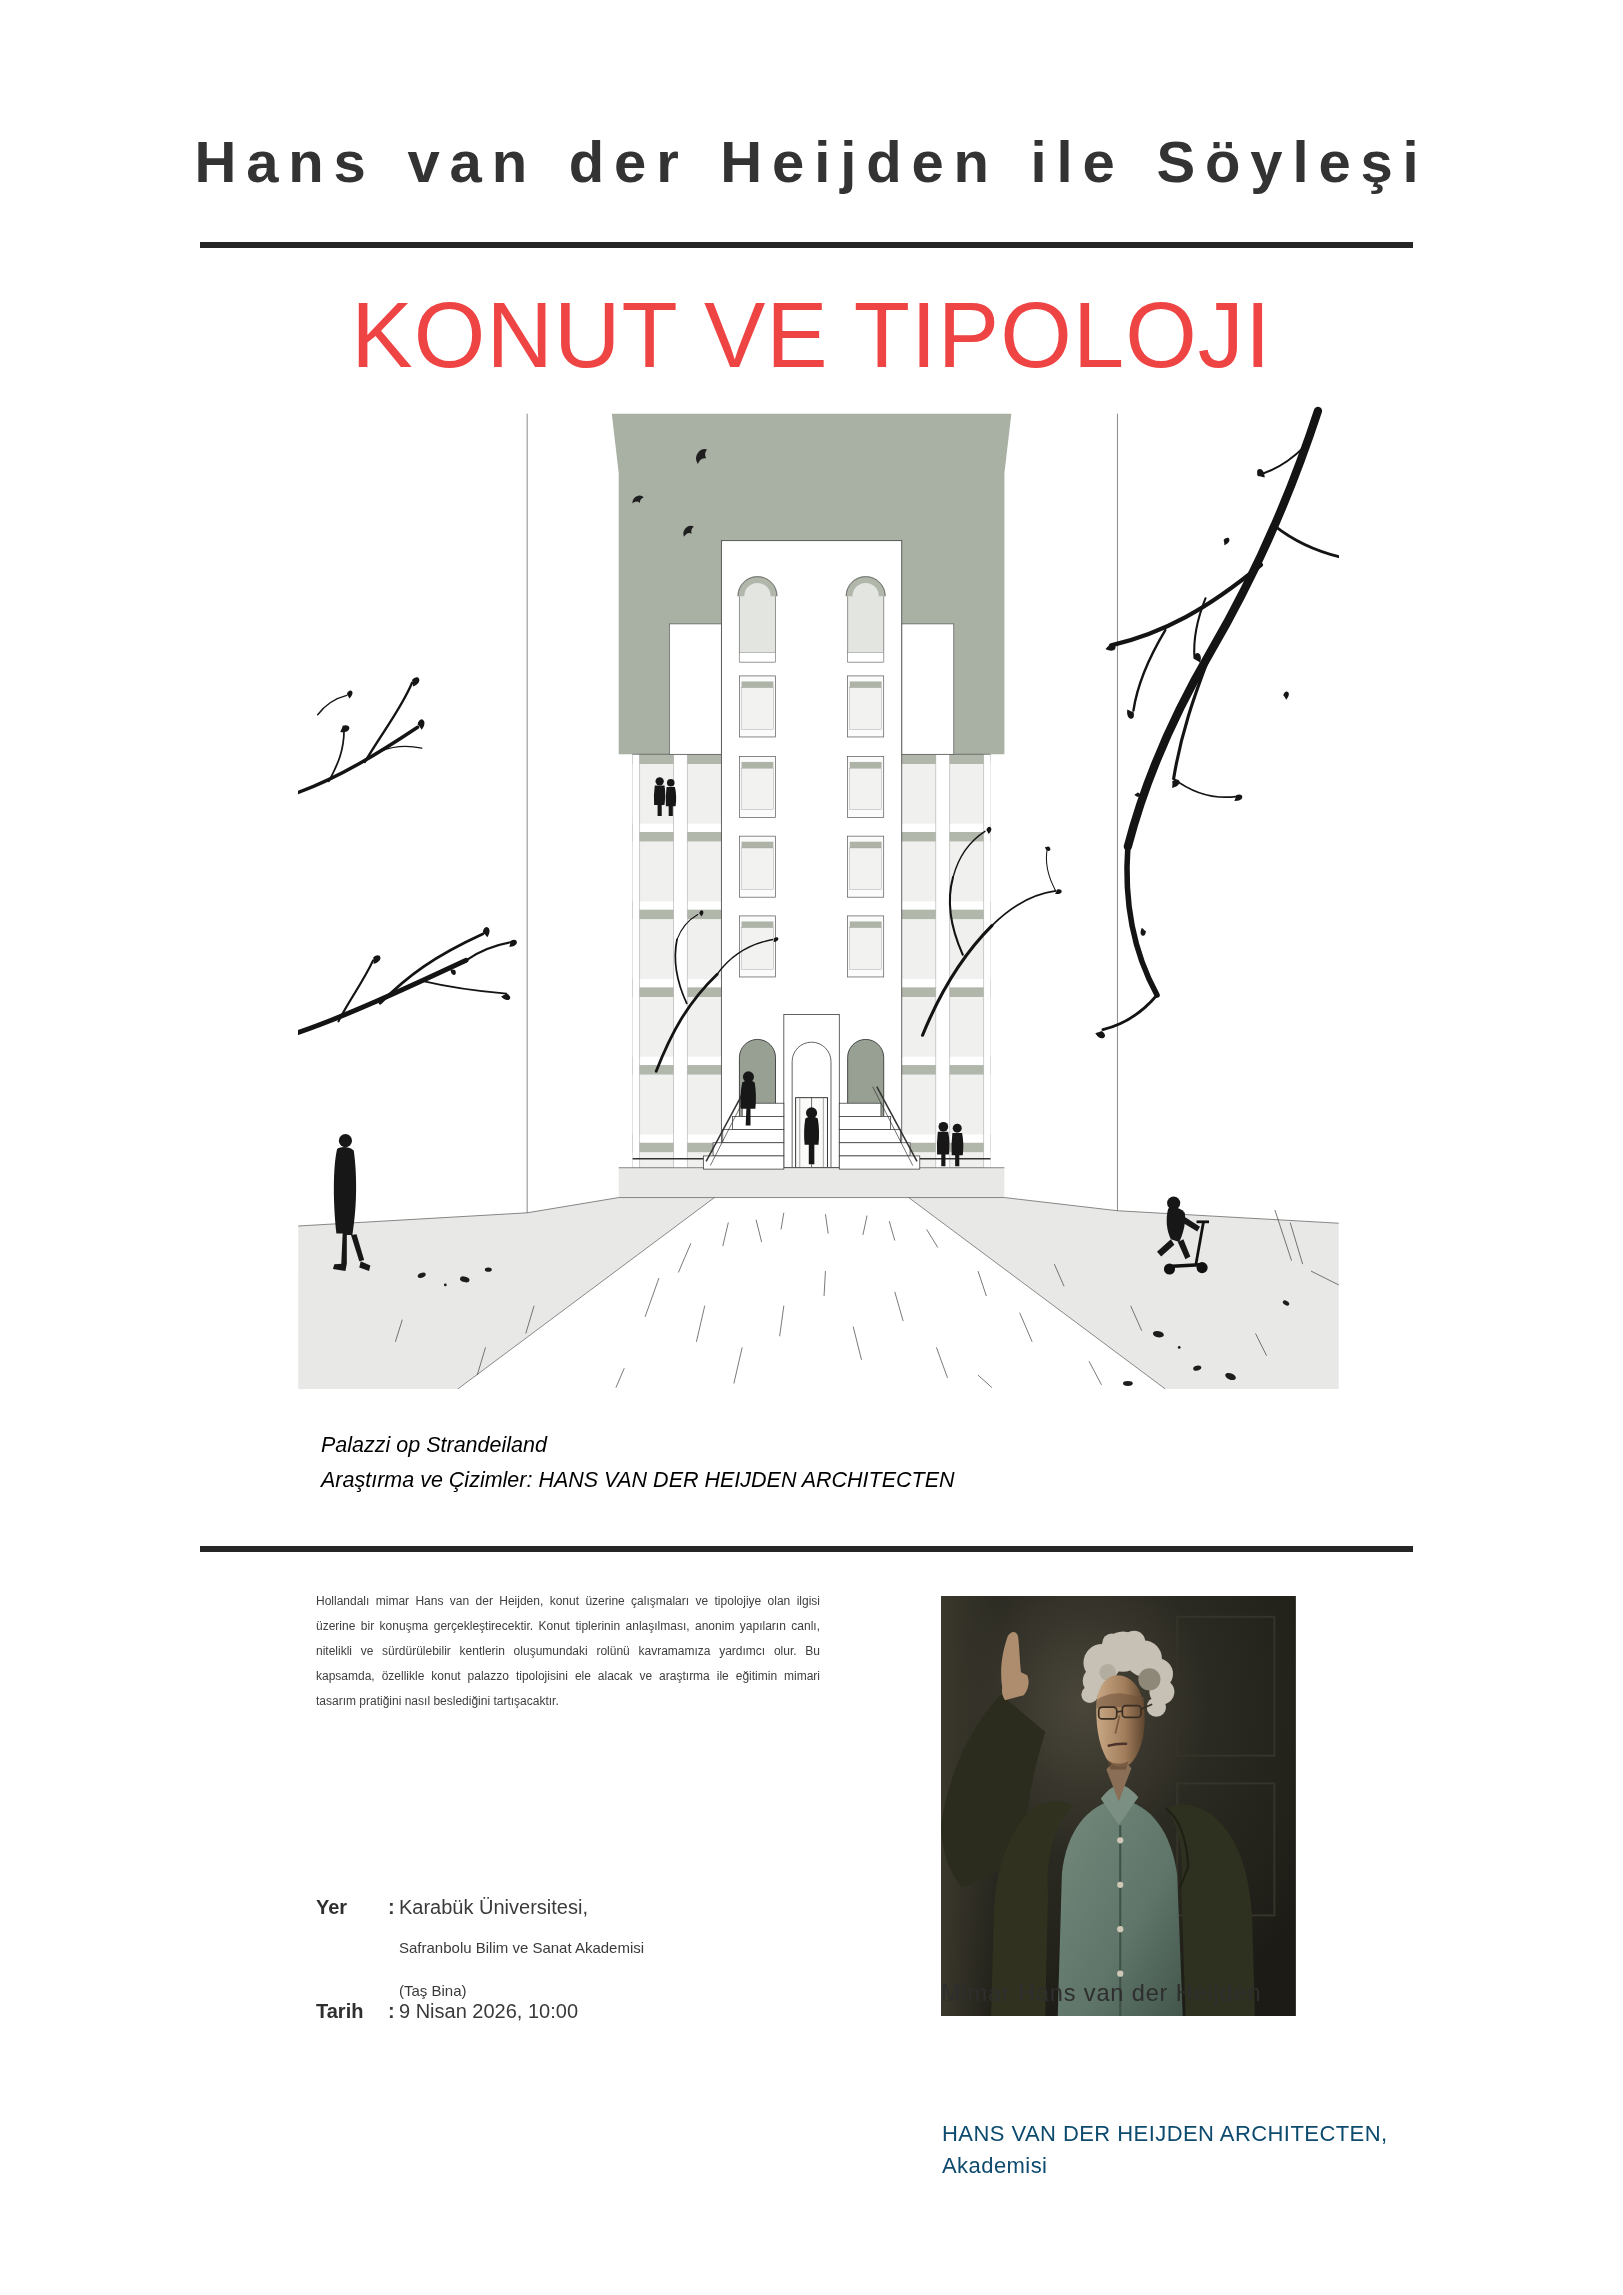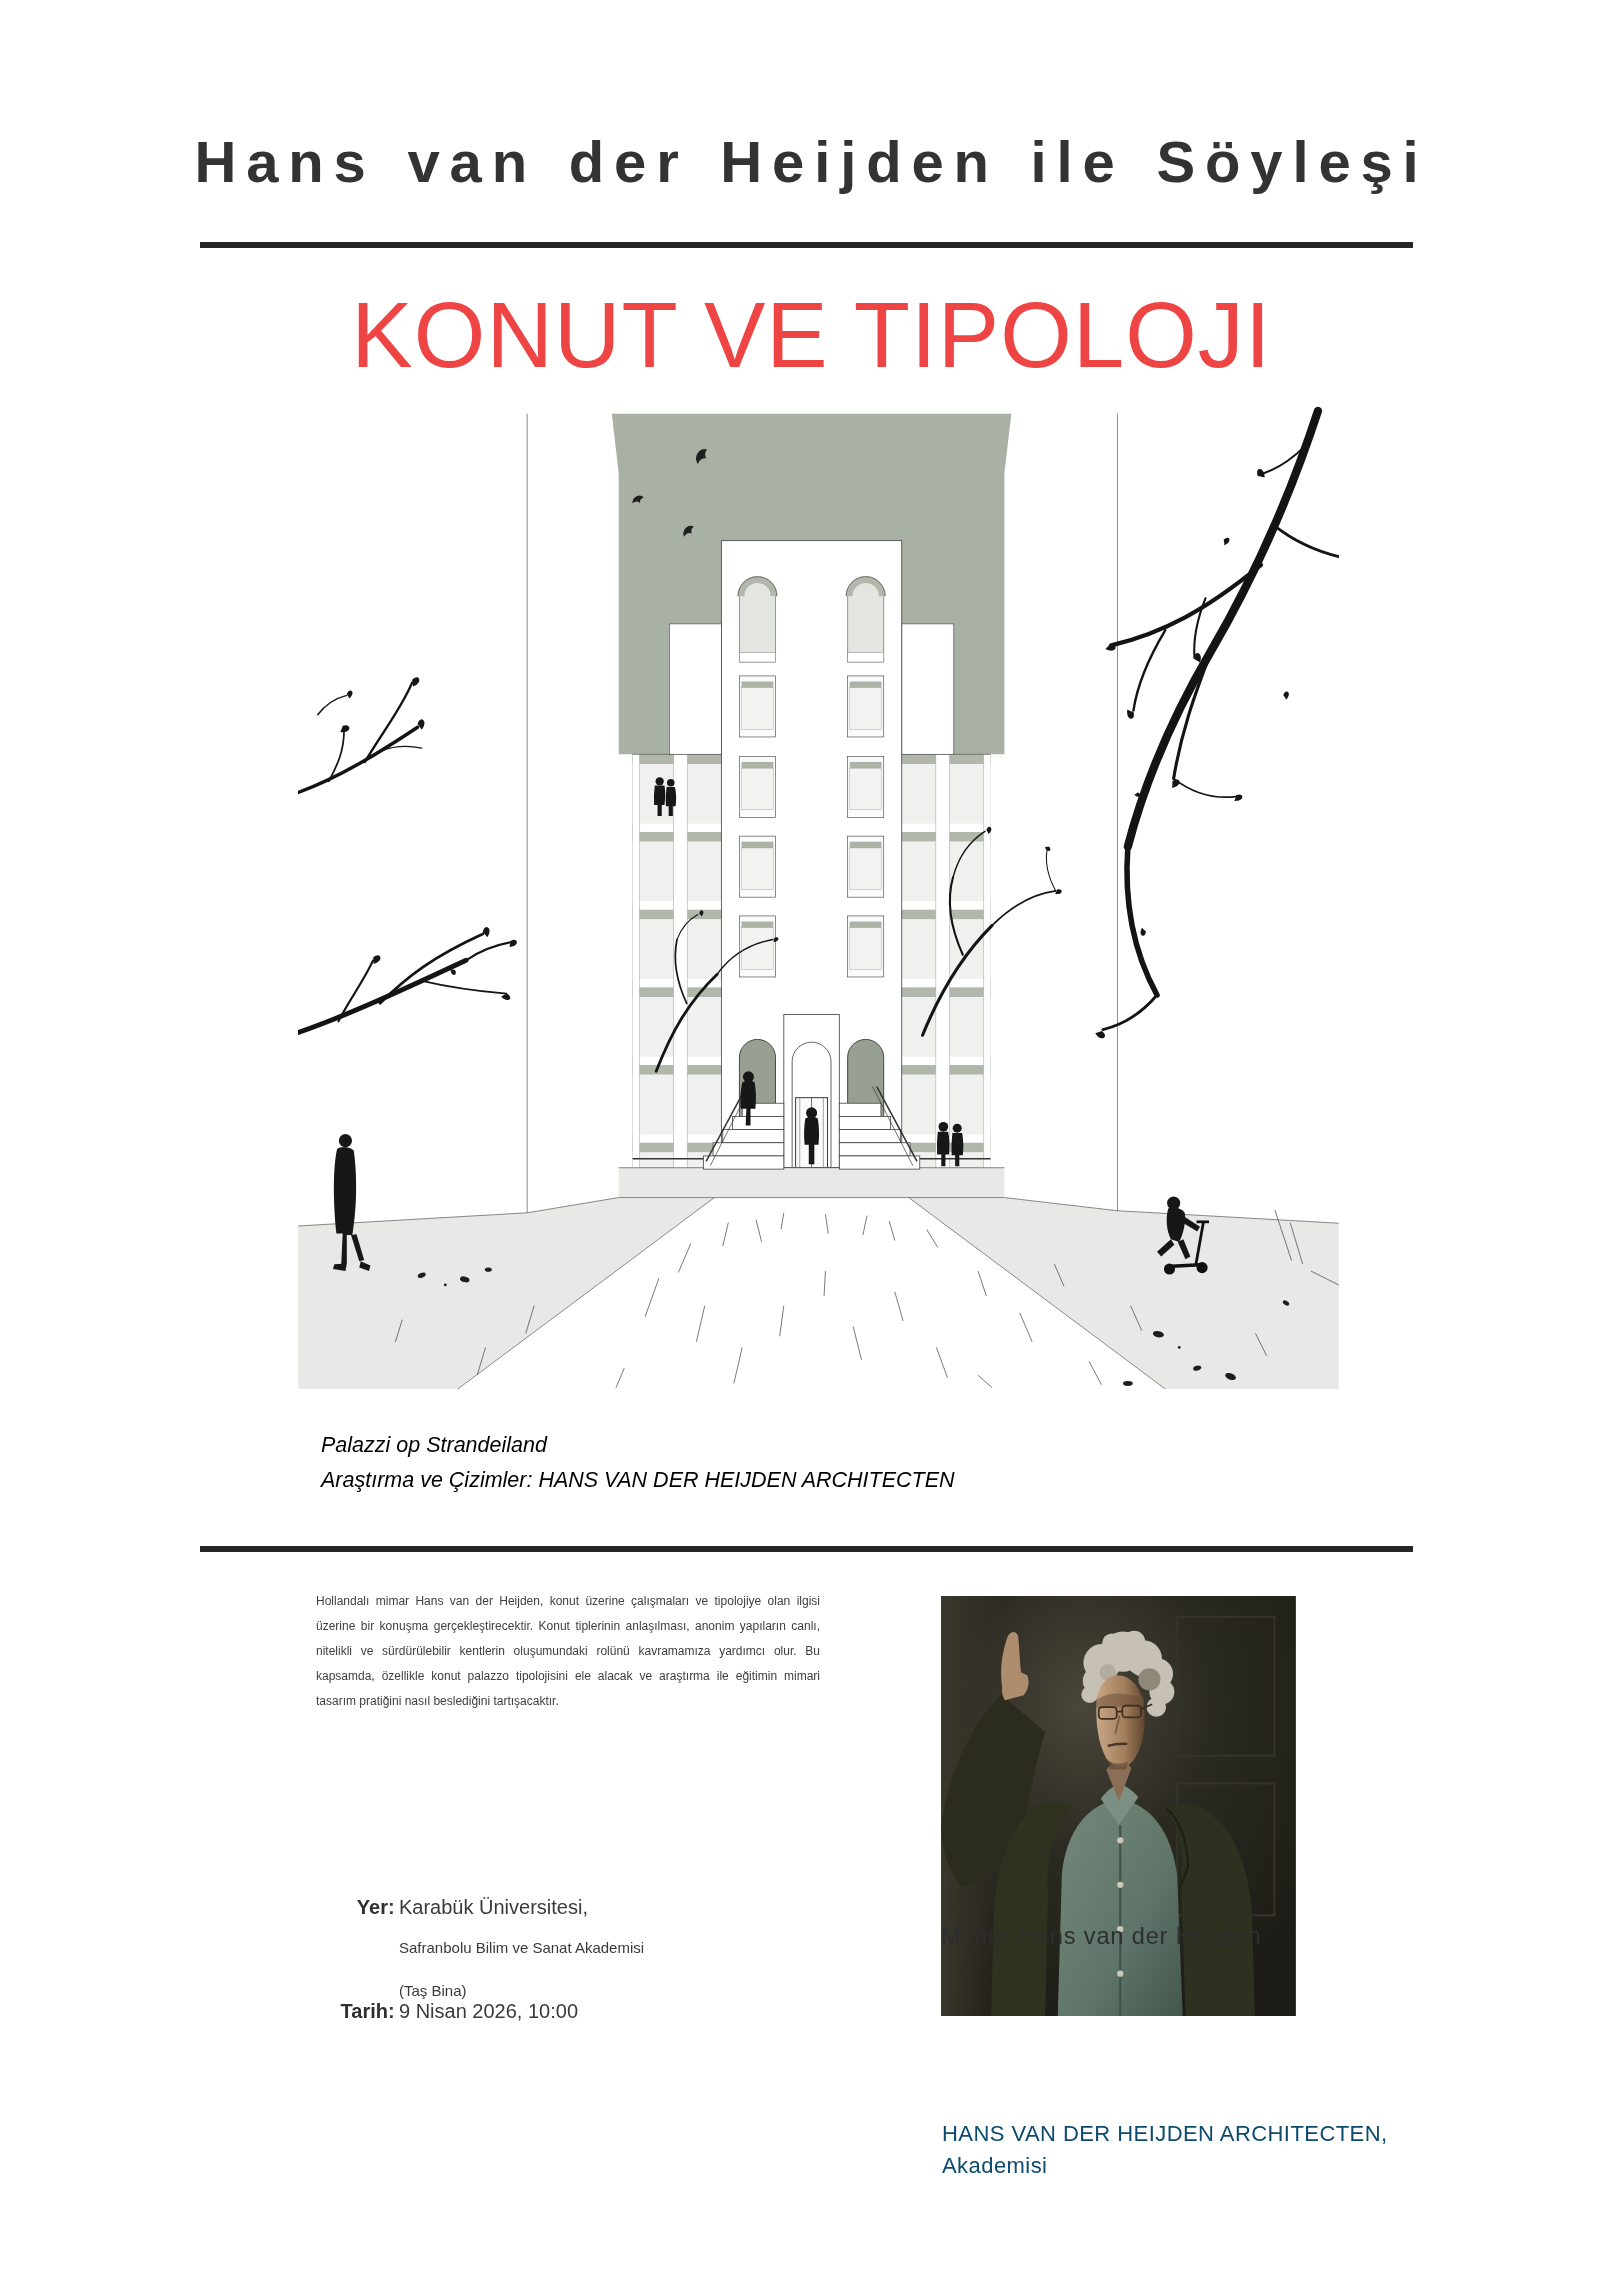--- a/index.html
+++ b/index.html
@@ -13,30 +13,30 @@
   .rule-mid{top:1546px;}
   .main-title{position:absolute;top:283px;left:0;width:100%;text-align:center;
         font-size:92px;font-weight:400;letter-spacing:.012em;color:#ef4444;white-space:nowrap;}
   .illustration{position:absolute;left:298px;top:404px;width:1041px;height:985px;}
   .illustration svg{display:block;width:100%;height:100%;}
   .fig-caption{position:absolute;left:321px;top:1428px;font-style:italic;
         font-size:21.5px;line-height:35px;color:#000000;}
   .body-par{position:absolute;left:316px;top:1589px;width:504px;margin:0;
         font-size:12px;line-height:25px;text-align:justify;color:#3e3e3e;}
   .detail-row{position:absolute;left:316px;font-size:20px;color:#3a3a3a;white-space:nowrap;}
-  .detail-row .lbl{display:inline-block;width:72px;font-weight:700;color:#2f2f2f;text-align:right;}
+  .detail-row .lbl{display:inline-block;width:72px;font-weight:700;color:#2f2f2f;}
   .detail-row .sep{display:inline-block;width:11px;font-weight:700;}
   .detail-cont{position:absolute;left:399px;font-size:15px;color:#3a3a3a;white-space:nowrap;}
   .row-yer{top:1896px;}
   .cont-1{top:1939px;}
   .cont-2{top:1982px;}
   .row-tarih{top:2000px;}
   .photo{position:absolute;left:941px;top:1596px;width:355px;height:420px;}
   .photo svg{display:block;width:100%;height:100%;}
-  .speaker-name{position:absolute;left:941px;top:1923px;font-size:23.6px;
+  .speaker-name{position:absolute;left:941px;top:1980px;font-size:23.6px;
         letter-spacing:.035em;color:#2e2e2e;white-space:nowrap;}
   .speaker-org{position:absolute;left:942px;font-size:22px;letter-spacing:.02em;
         color:#0c4a6e;white-space:nowrap;}
   .org-1{top:2121px;}
   .org-2{top:2153px;}
 </style>
 </head>
 <body>
 
 <div class="page">

